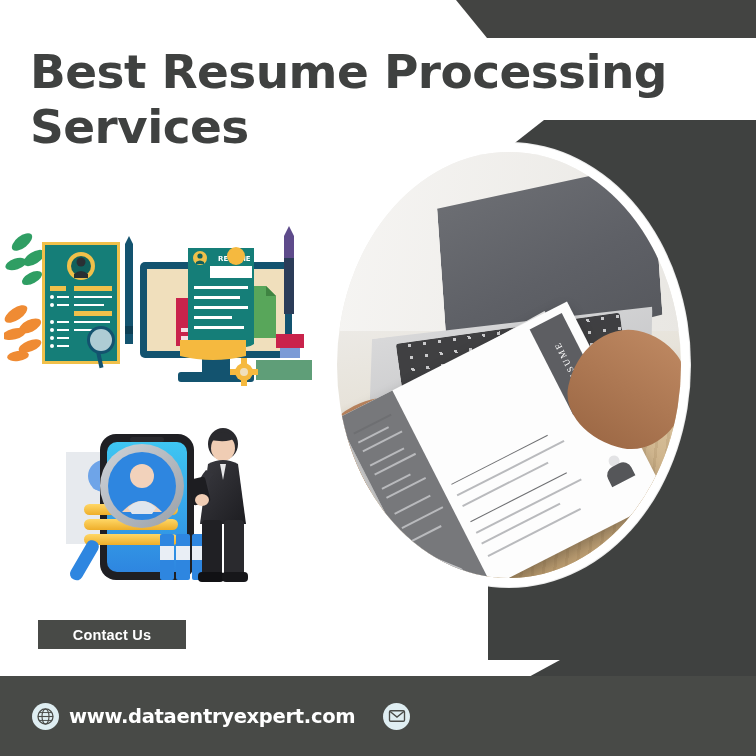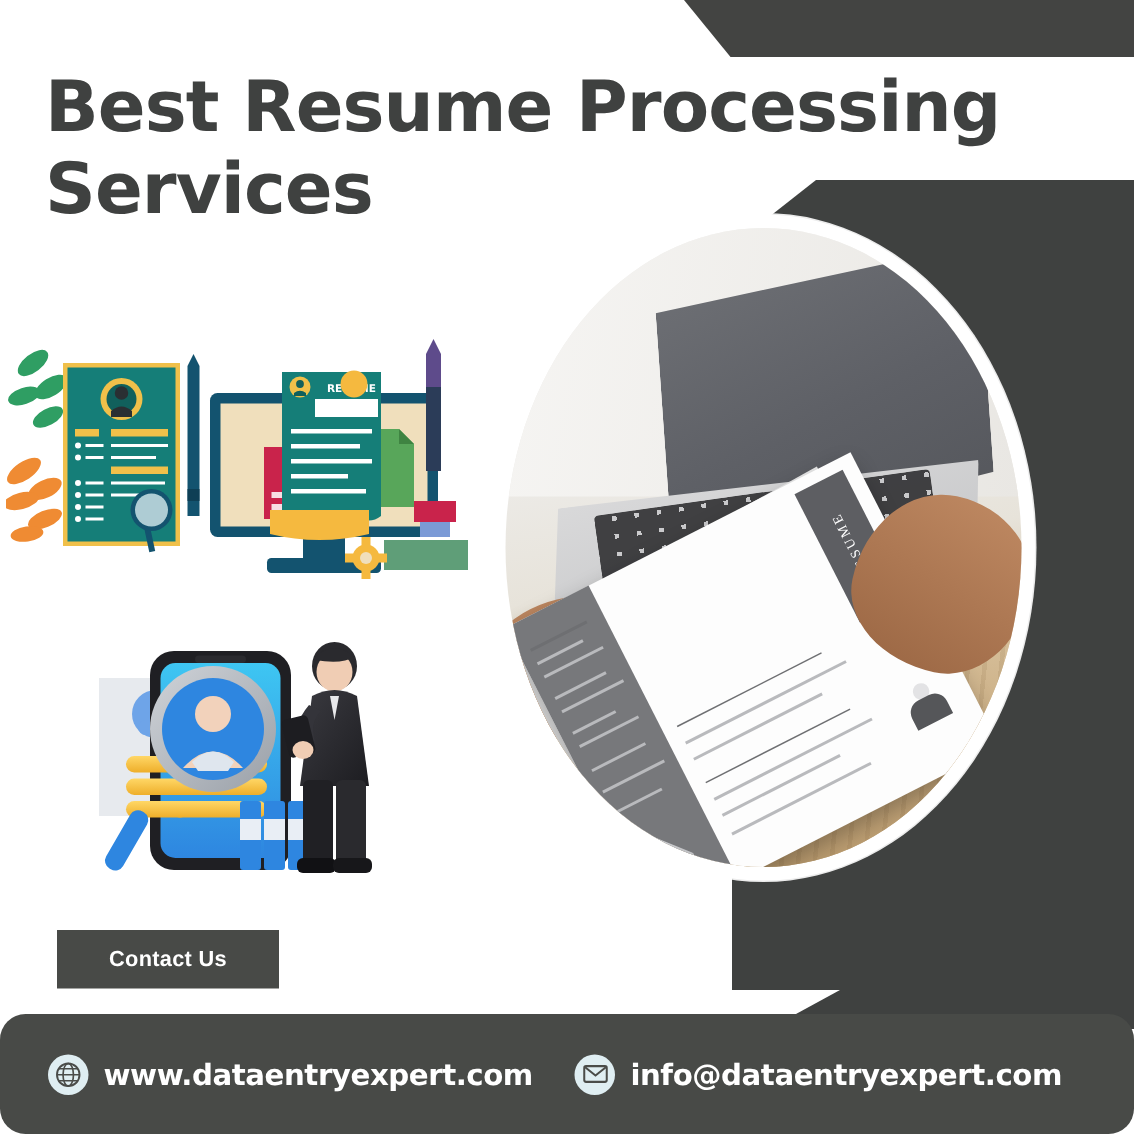--- a/index.html
+++ b/index.html
@@ -131,32 +131,32 @@
   }
 
   
   .illus-flat{ position:absolute; left:4px; top:214px; width:330px; height:185px; z-index:4; }
 
   
   .illus-3d{ position:absolute; left:56px; top:420px; width:215px; height:175px; z-index:4; }
 
   
   .contact-btn{
-    position:absolute; left:38px; top:620px; width:148px; height:39px;
+    position:absolute; left:38px; top:620px; width:148px; height:29px;
     background:#484a47; color:#ffffff; border:0;
     font-size:14.5px; font-weight:600; letter-spacing:.2px;
     font-family:"Liberation Sans", sans-serif;
     display:flex; align-items:center; justify-content:center;
     cursor:pointer; z-index:7;
   }
 
   
   .footer{
     position:absolute; left:0; bottom:0; width:756px; height:80px;
-    background:#484a47; display:flex; align-items:center; z-index:8;border-radius:17px;
+    background:#484a47; display:flex; align-items:center; z-index:8;
   }
   .fitem{ display:flex; align-items:center; gap:10px; }
   .fitem:first-child{ margin-left:32px; }
   .fitem:last-child{ margin-left:28px; }
   .ficon{
     width:27px; height:27px; border-radius:50%;
     background:#dfeef2; display:flex; align-items:center; justify-content:center;
     flex:none;
   }
   .ficon svg{ display:block; }
@@ -427,17 +427,16 @@
       </span>
       <span class="ftext">www.dataentryexpert.com</span>
     </div>
     <div class="fitem">
       <span class="ficon">
         <svg width="18" height="18" viewBox="0 0 24 24">
           <rect x="2" y="5" width="20" height="14" rx="1.6" fill="none" stroke="#4a4c49" stroke-width="1.8"></rect>
           <path d="M2.8 6 L12 13.4 L21.2 6" fill="none" stroke="#4a4c49" stroke-width="1.8"></path>
         </svg>
       </span>
-      <span class="ftext">info@dataentryexpert.com</span>
     </div>
   </div>
 
 </div>
 
 </body></html>

